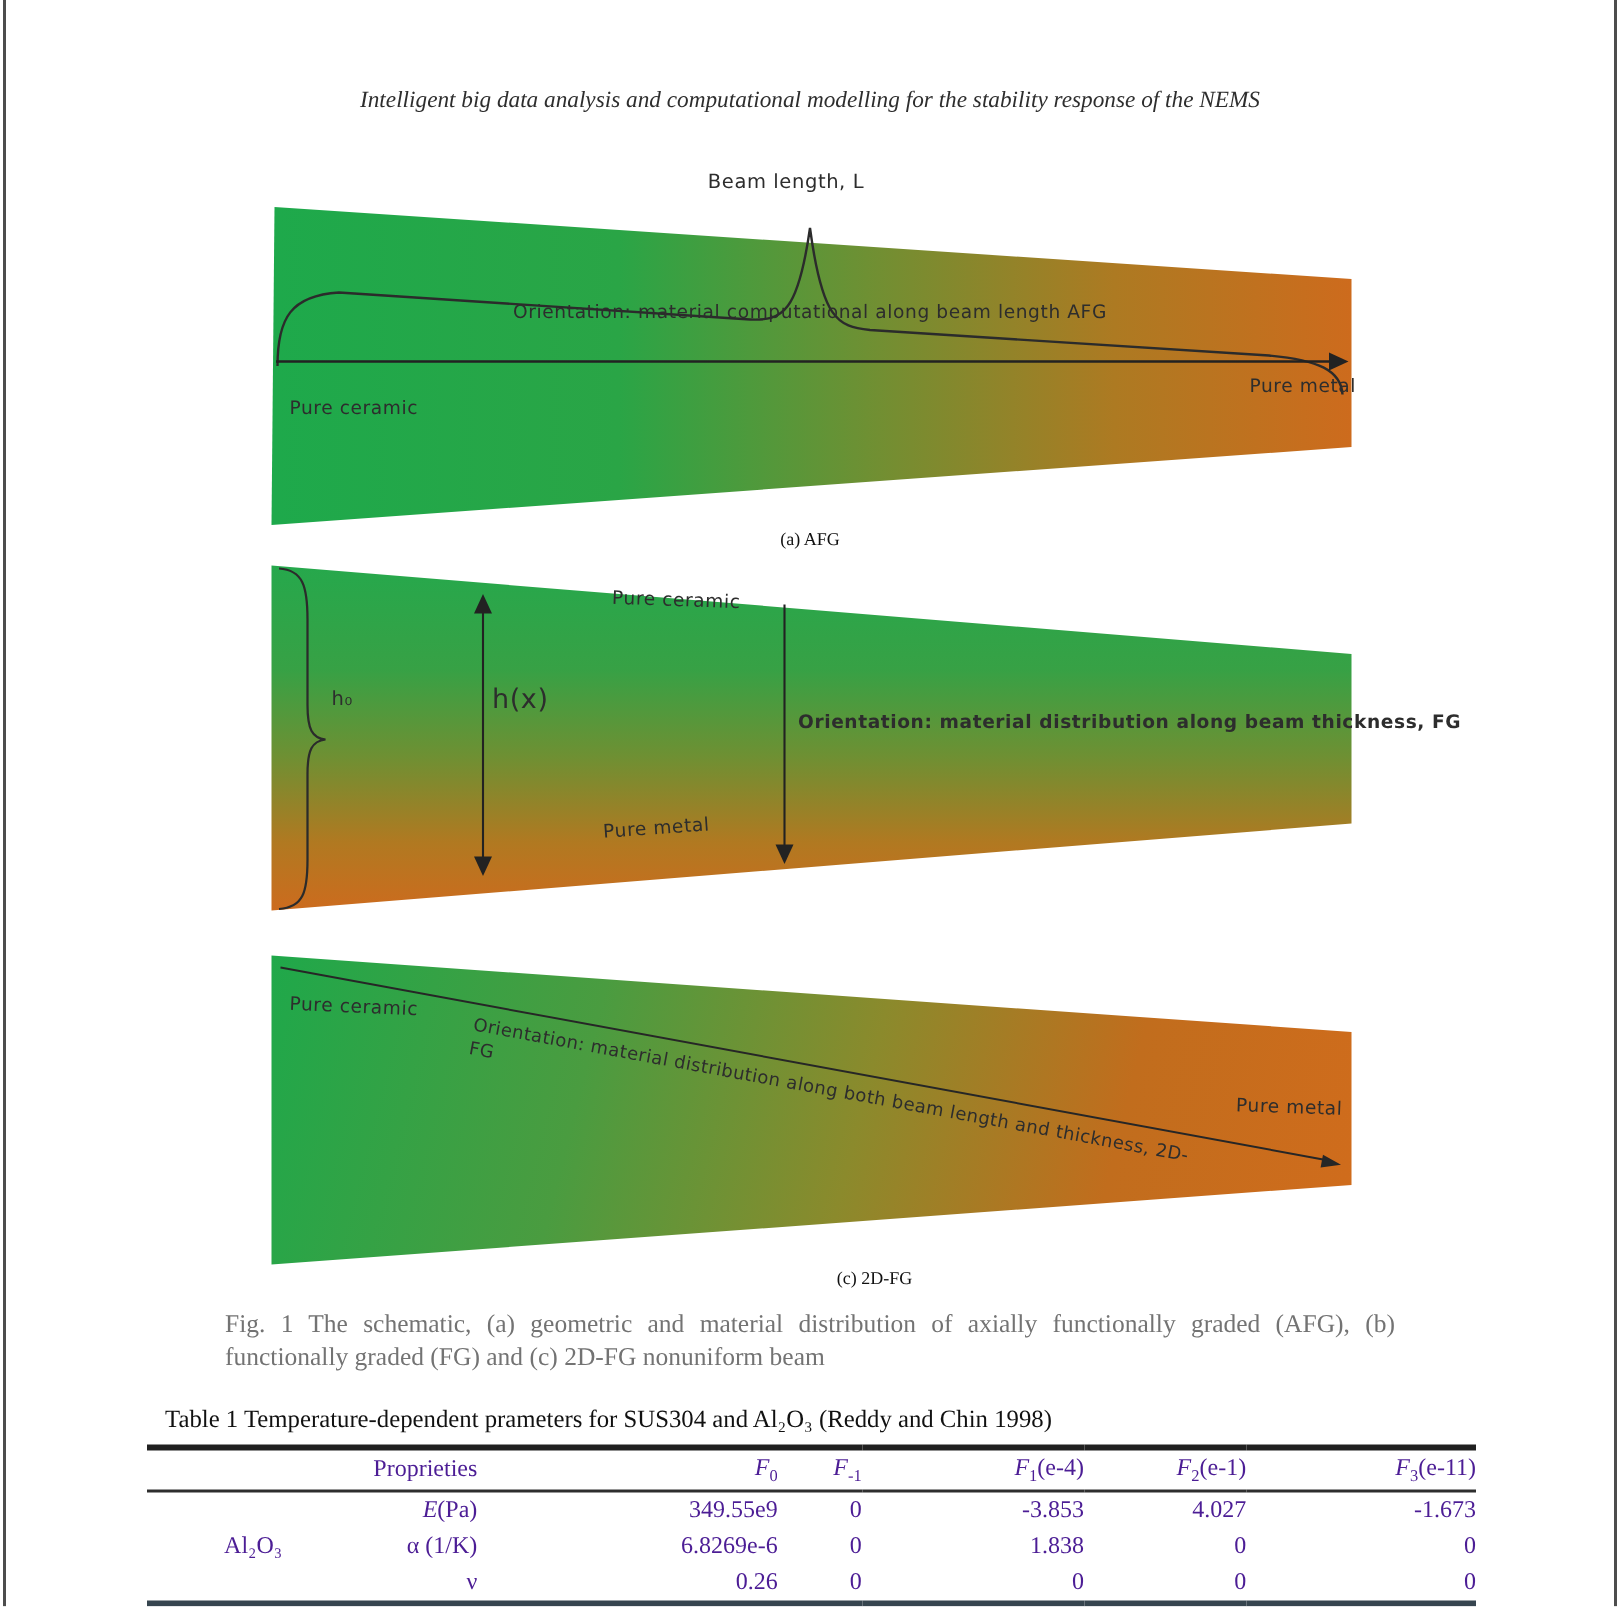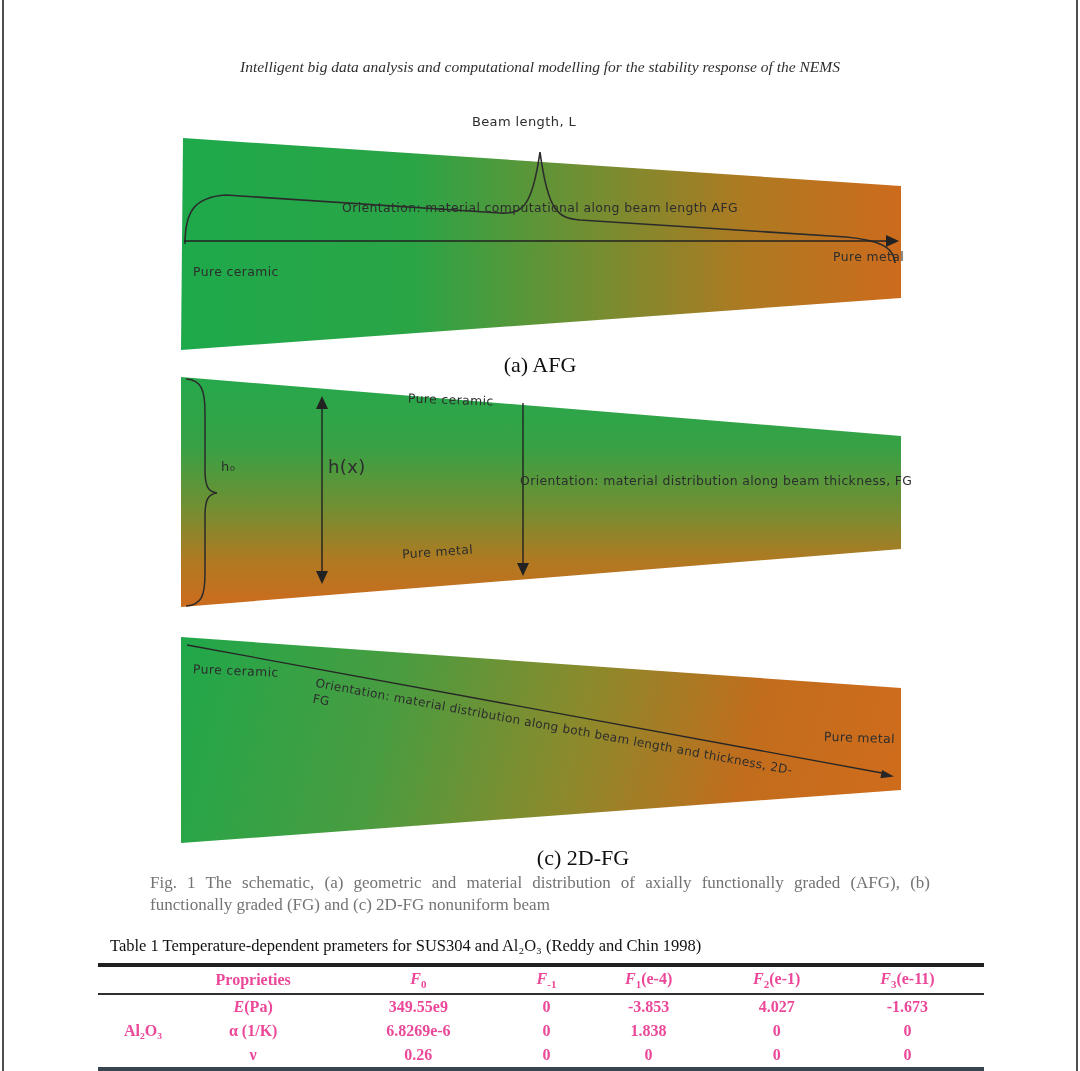--- a/index.html
+++ b/index.html
@@ -13,37 +13,37 @@
   #fig-svg{position:absolute;left:0;top:0;}
   .flabel{position:absolute;font-family:"DejaVu Sans",sans-serif;font-size:12.4px;
         letter-spacing:.4px;color:#2d2d2d;white-space:nowrap;}
   #beam-length-label{left:424px;top:114px;width:200px;text-align:center;font-size:13px;}
   #orient-a{left:290px;top:200px;width:500px;text-align:center;}
   #pure-metal-a{left:833px;top:249px;}
   #pure-ceramic-a{left:193px;top:264px;}
   #h0-label{left:221px;top:459px;font-size:13px;text-align:right;}
   #hx-label{left:328px;top:456px;font-size:18px;}
   #pure-ceramic-b{left:408px;top:392px;transform:rotate(2deg);}
-  #orient-b{left:520px;top:473px;}
+  #orient-b{left:532px;top:473px;font-weight:bold;}
   #pure-metal-b{left:402px;top:544px;transform:rotate(-4deg);}
   #pure-ceramic-c{left:193px;top:663px;transform:rotate(2.5deg);}
   #orient-c{left:317px;top:676px;width:480px;font-size:12px;letter-spacing:.3px;
         line-height:1.3;transform:rotate(10.4deg);transform-origin:0 0;}
   #pure-metal-c{left:824px;top:730px;transform:rotate(2deg);}
-  .pcap{position:absolute;left:0;width:1080px;text-align:center;font-size:22px;color:#101010;}
+  .pcap{position:absolute;left:0;width:1080px;text-align:center;font-size:12px;color:#101010;}
   #cap-a{top:352px;} #cap-b{top:609px;} #cap-c{top:845px;margin-left:43px;}
   .figcap{position:absolute;left:150px;width:780px;font-size:17px;color:#737373;}
   #figcap-1{top:873px;text-align:justify;text-align-last:justify;}
   #figcap-2{top:895px;}
   #table-block{position:absolute;left:98px;top:936px;width:886px;}
   #table-title{font-size:16.5px;color:#111;margin:0 0 7px 12px;}
   table{border-collapse:collapse;table-layout:fixed;width:886px;
         border-top:4px solid #202020;border-bottom:4px solid #36454f;}
-  th,td{font-family:"Liberation Serif",serif;font-size:16px;font-weight:bold;
-        color:#ec4899;text-align:center;padding:0;height:24px;overflow:hidden;}
+  th,td{font-family:"Liberation Serif",serif;font-size:16px;font-weight:normal;
+        color:#4c1d95;text-align:right;padding:0;height:24px;overflow:hidden;}
   thead th{height:26px;border-bottom:2px solid #2e2e2e;}
   .fbase{font-style:italic;}
   sub{font-size:11px;}
 </style>
 </head>
 <body>
 
 <div id="page">
   <div class="edge" id="edge-left"></div>
   <div class="edge" id="edge-right"></div>

